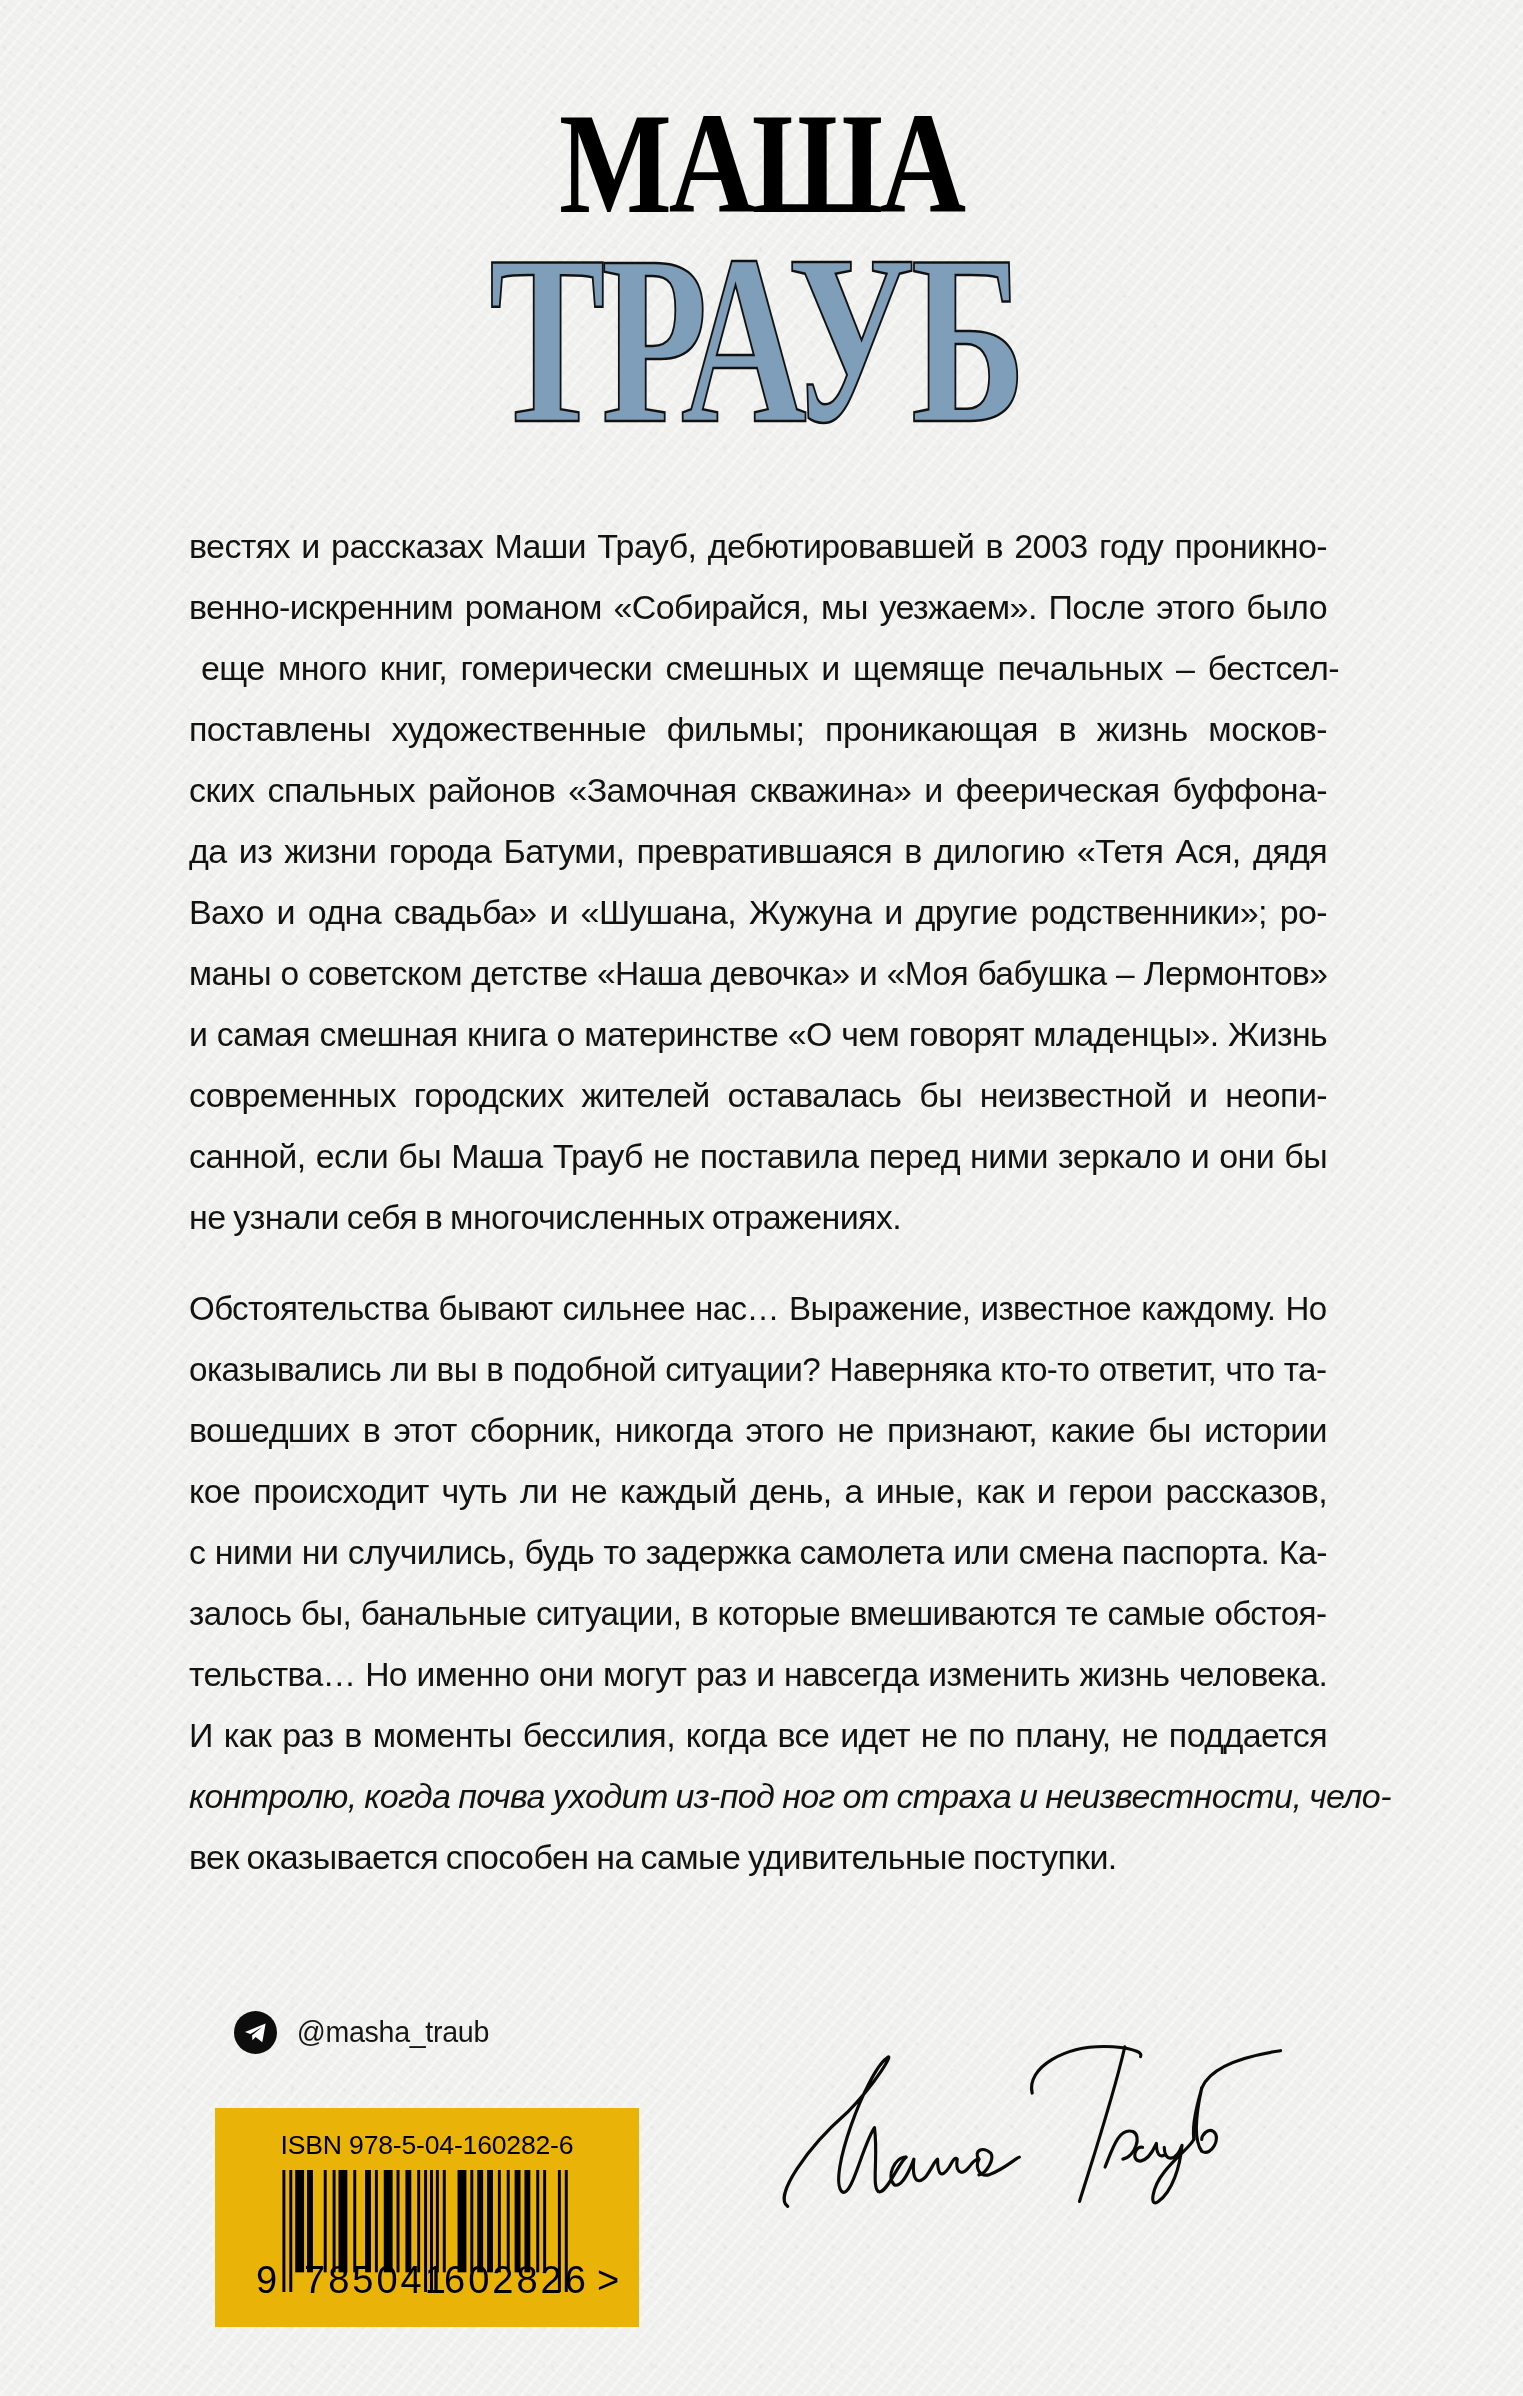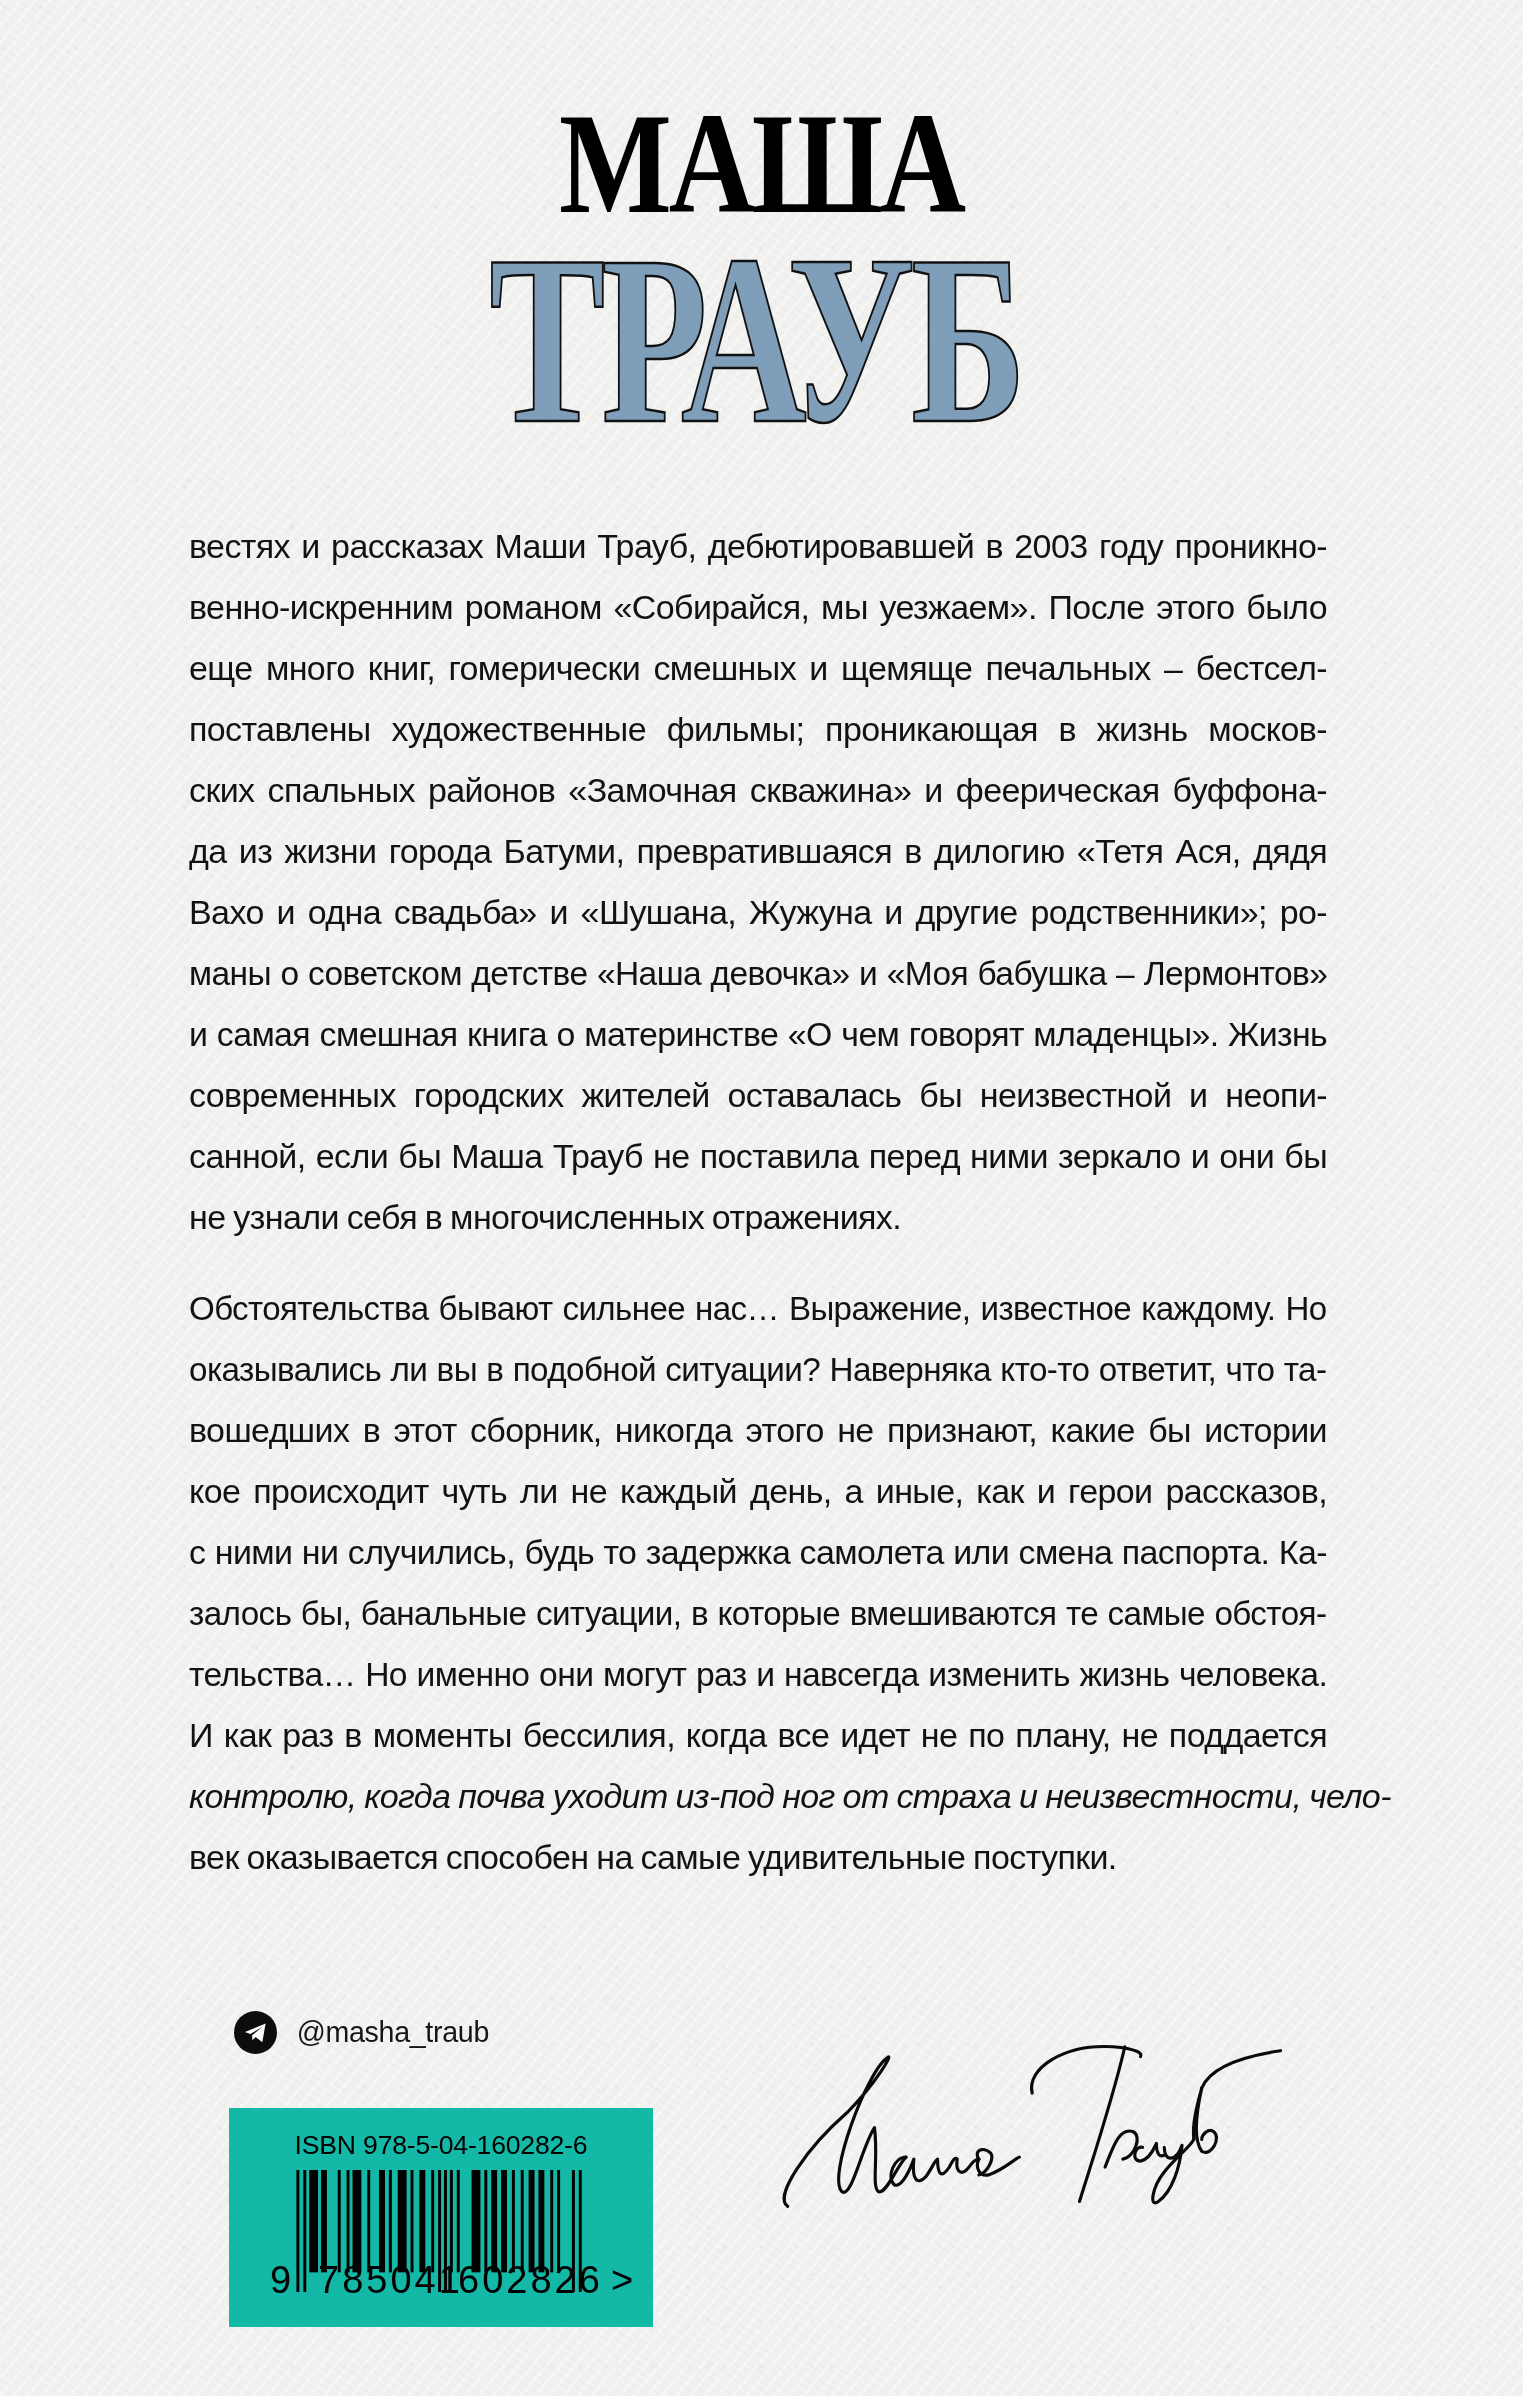--- a/index.html
+++ b/index.html
@@ -107,25 +107,25 @@
     .handle {
       margin-left: 19.7px;
       font-family: "Liberation Sans", sans-serif;
       font-size: 28.6px;
       color: #151515;
       letter-spacing: -0.3px;
     }
 
     .isbn-box {
       position: absolute;
-      left: 229px;
+      left: 215px;
       top: 2108px;
       width: 424px;
       height: 219px;
-      background: #14b8a6;
+      background: #eab308;
       text-decoration: underline;
     }
     .isbn-text {
       position: absolute;
       left: 0;
       width: 100%;
       top: 21.7px;
       text-align: center;
       font-family: "Liberation Sans", sans-serif;
       font-size: 26.6px;
@@ -163,21 +163,21 @@
 
 <div>
 
   <div class="author-first">МАША</div>
   <div class="author-last">ТРАУБ</div>
 
   <div class="blurb">
     <p>
       <span class="ln" style="display: block; width: 1138px;">вестях и рассказах Маши Трауб, дебютировавшей в 2003 году проникно-</span>
       <span class="ln" style="display: block; width: 1138px;">венно-искренним романом «Собирайся, мы уезжаем». После этого было</span>
-      <span class="ln" style="display: block; width: 1138px;">еще много книг, гомерически смешных и щемяще печальных – бестсел-</span>
+      <span class="ln" style="display: block; width: 1138px; margin-left: 12px;">еще много книг, гомерически смешных и щемяще печальных – бестсел-</span>
       <span class="ln" style="display: block; width: 1138px;">поставлены художественные фильмы; проникающая в жизнь москов-</span>
       <span class="ln" style="display: block; width: 1138px;">ских спальных районов «Замочная скважина» и феерическая буффона-</span>
       <span class="ln" style="display: block; width: 1138px;">да из жизни города Батуми, превратившаяся в дилогию «Тетя Ася, дядя</span>
       <span class="ln" style="display: block; width: 1138px;">Вахо и одна свадьба» и «Шушана, Жужуна и другие родственники»; ро-</span>
       <span class="ln" style="display: block; width: 1155px; transform: scaleX(0.985495);">маны о советском детстве «Наша девочка» и «Моя бабушка – Лермонтов»</span>
       <span class="ln" style="display: block; width: 1143px; transform: scaleX(0.99569);">и самая смешная книга о материнстве «О чем говорят младенцы». Жизнь</span>
       <span class="ln" style="display: block; width: 1138px;">современных городских жителей оставалась бы неизвестной и неопи-</span>
       <span class="ln" style="display: block; width: 1138px;">санной, если бы Маша Трауб не поставила перед ними зеркало и они бы</span>
       <span class="ln last" style="display: block; width: 1138px;">не узнали себя в многочисленных отражениях.</span>
     </p>

